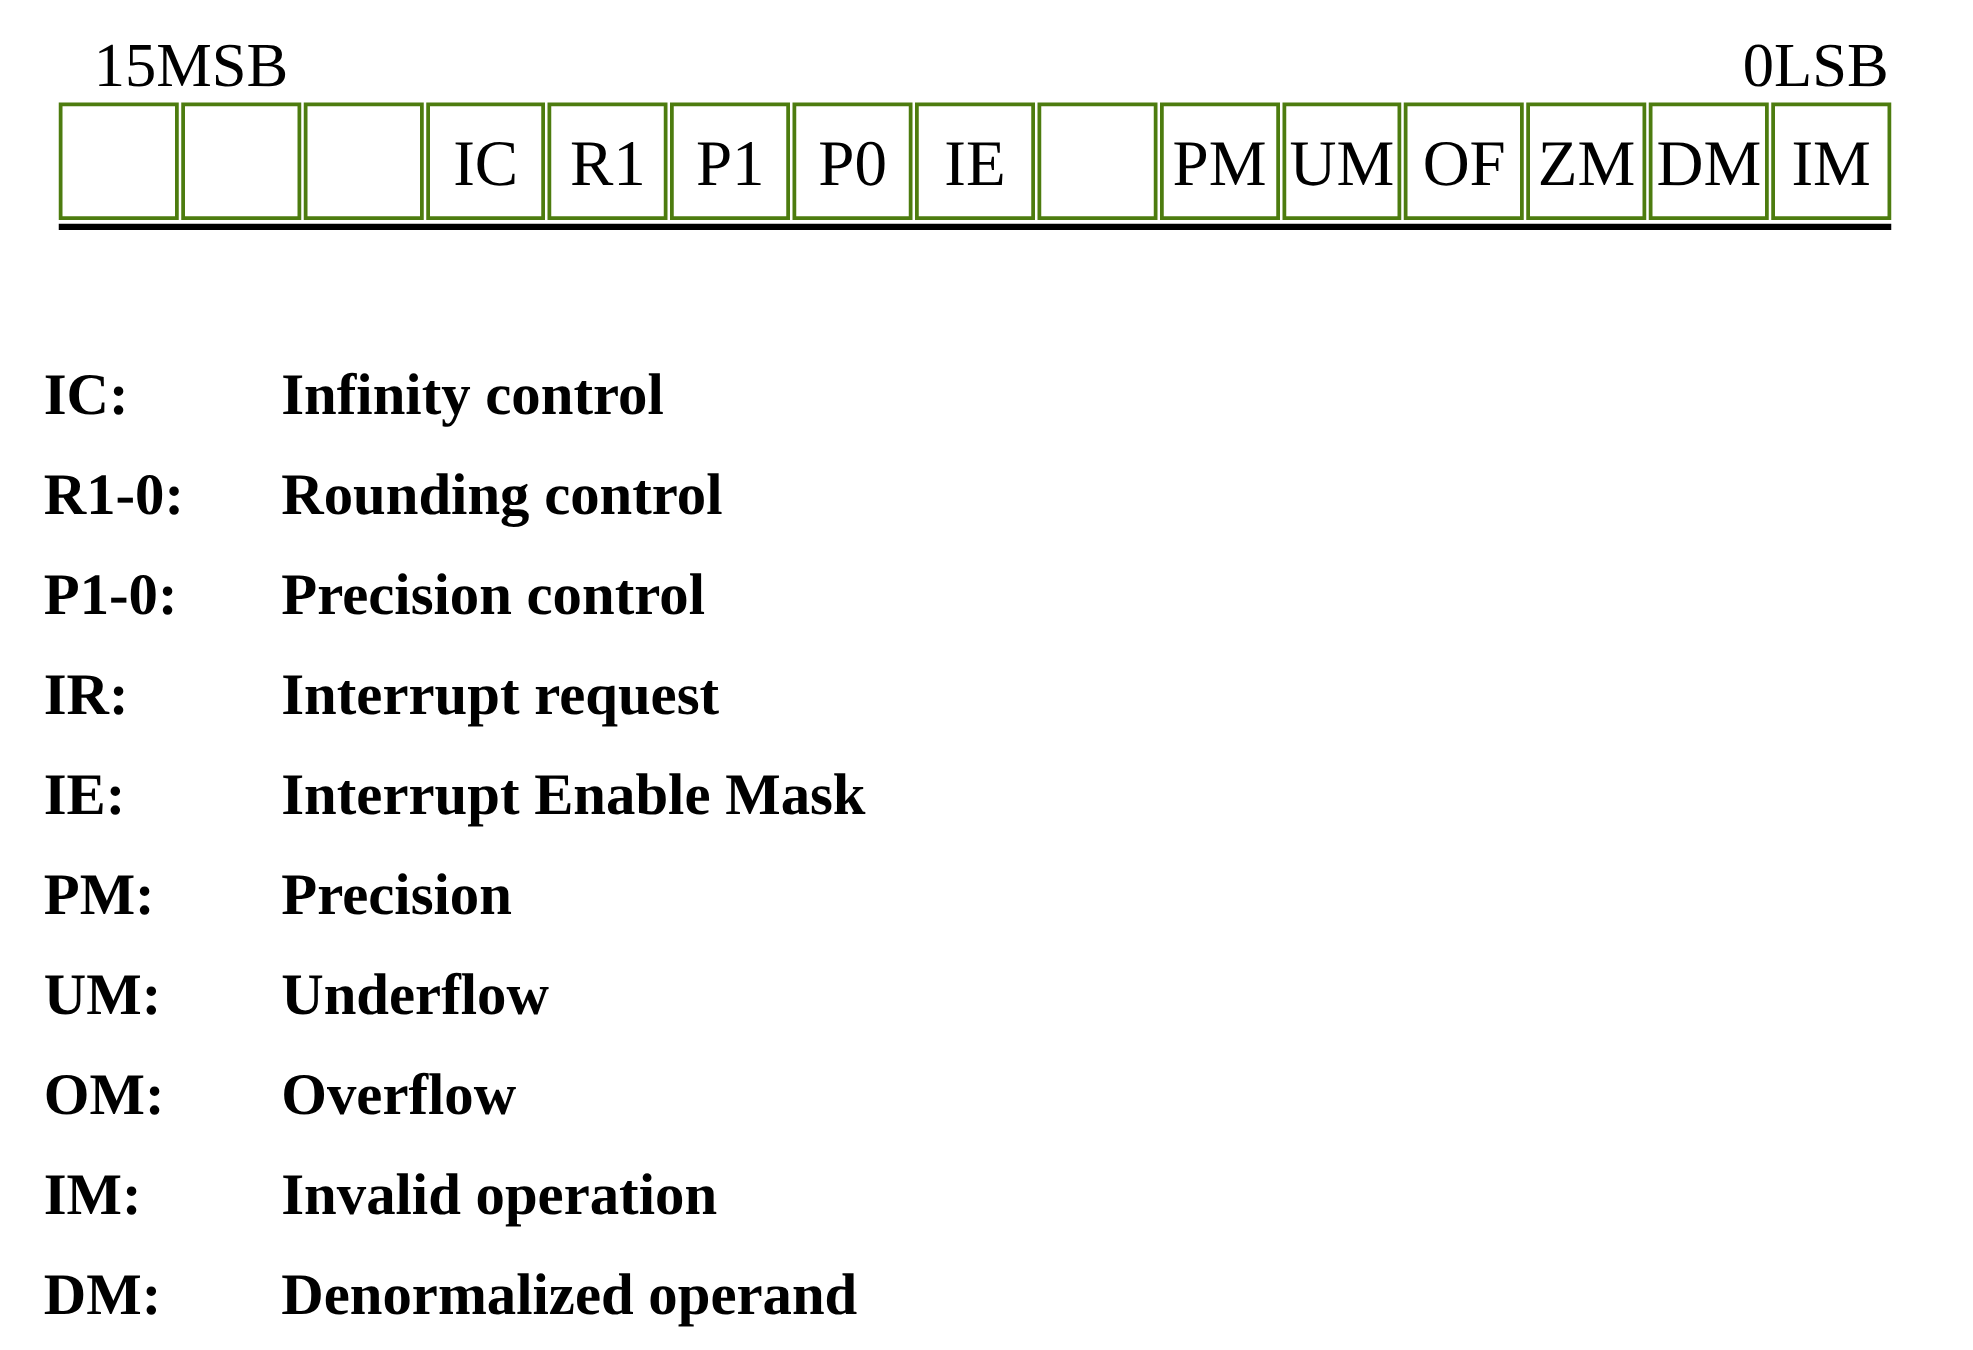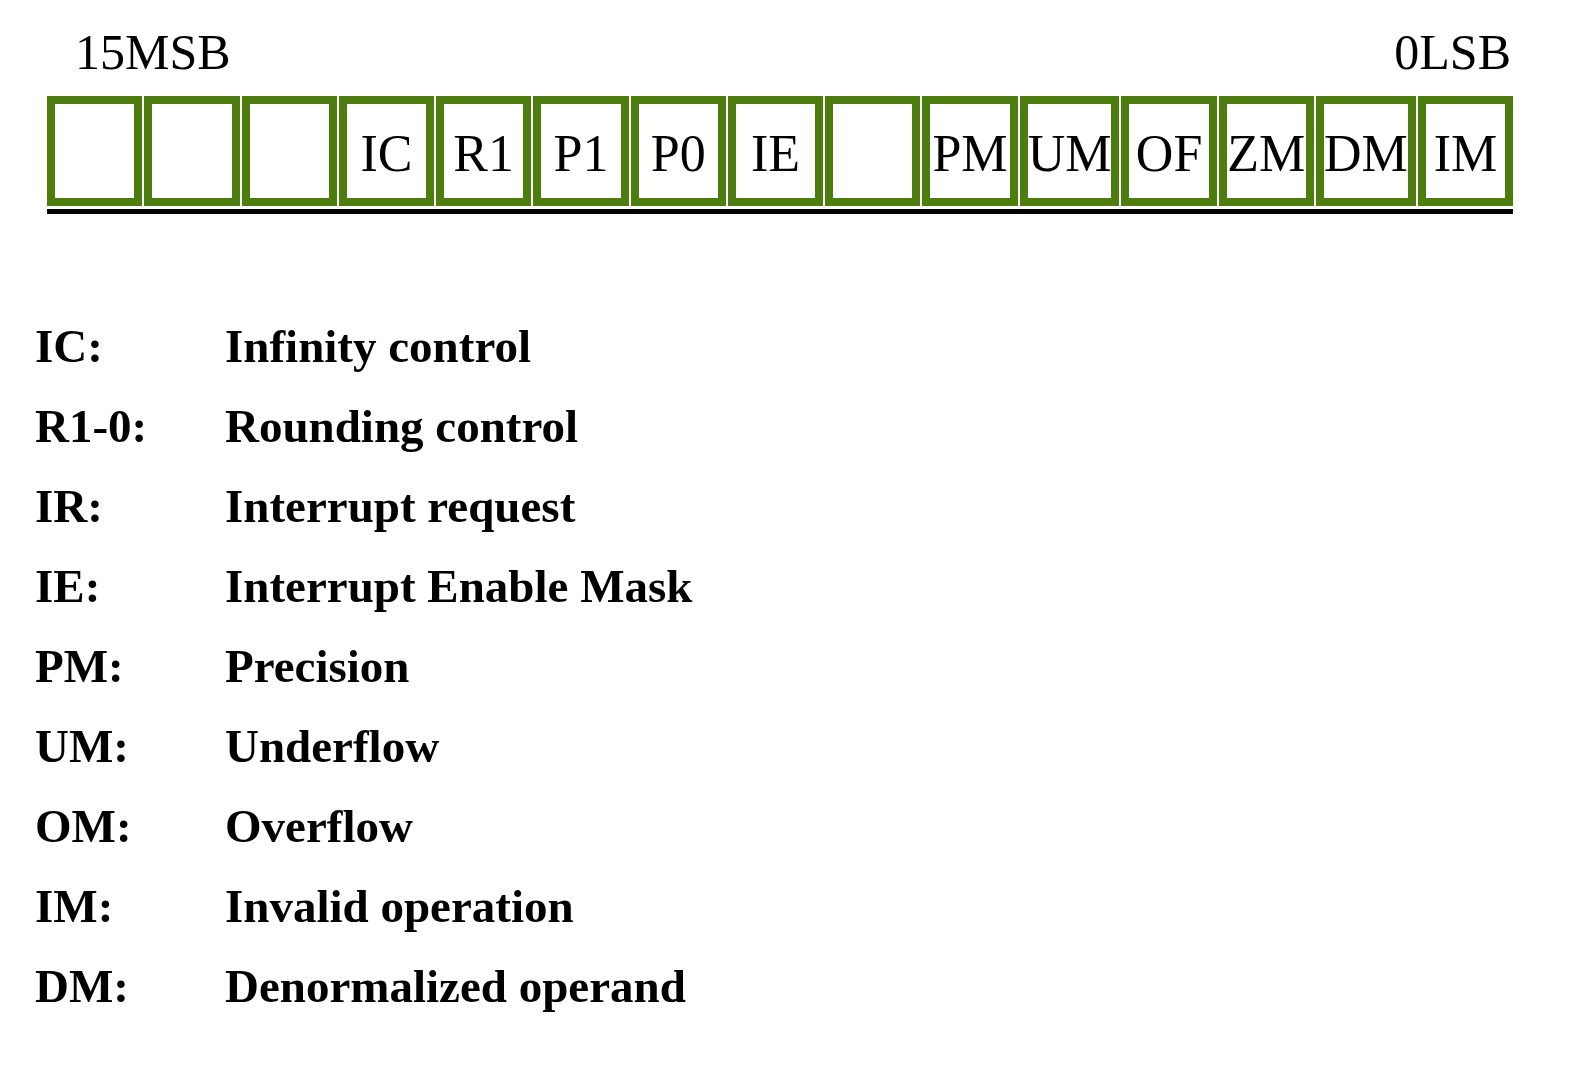--- a/index.html
+++ b/index.html
@@ -18,34 +18,33 @@
     padding-top: 8px;
     margin-left: 47px;
     width: 1466px;
   }
   .bit-labels {
     display: flex;
     justify-content: space-between;
     align-items: flex-end;
     font-size: 50px;
     line-height: 1.15;
-    padding-bottom: 14px;
   }
   .bit-labels .msb { margin-left: 28px; }
   .bit-labels .lsb { margin-right: 2px; margin-top: 16px; }
   .register-row {
     display: flex;
     gap: 2px;
     width: 100%;
   }
   .cell {
     flex: 1 1 0;
     box-sizing: border-box;
-    height: 110px;
-    border: 8px solid #4d7c0f;
+    height: 94px;
+    border: 3px solid #4d7c0f;
     background: #ffffff;
     display: flex;
     align-items: center;
     justify-content: center;
     font-size: 52px;
     line-height: 1;
     white-space: nowrap;
     overflow: visible;
     padding-top: 6px;
     text-align: center;
@@ -105,20 +104,24 @@
 <div class="legend">
     <div class="legend-row">
       <span class="term">IC:</span>
       <span class="definition">Infinity control</span>
     </div>
     <div class="legend-row">
       <span class="term">R1-0:</span>
       <span class="definition">Rounding control</span>
     </div>
     <div class="legend-row">
+      <span class="term">P1-0:</span>
+      <span class="definition">Precision control</span>
+    </div>
+    <div class="legend-row">
       <span class="term">IR:</span>
       <span class="definition">Interrupt request</span>
     </div>
     <div class="legend-row">
       <span class="term">IE:</span>
       <span class="definition">Interrupt Enable Mask</span>
     </div>
     <div class="legend-row">
       <span class="term">PM:</span>
       <span class="definition">Precision</span>

